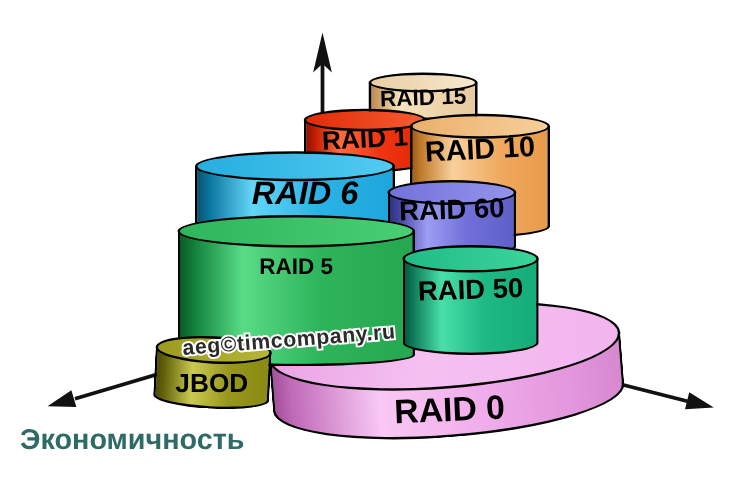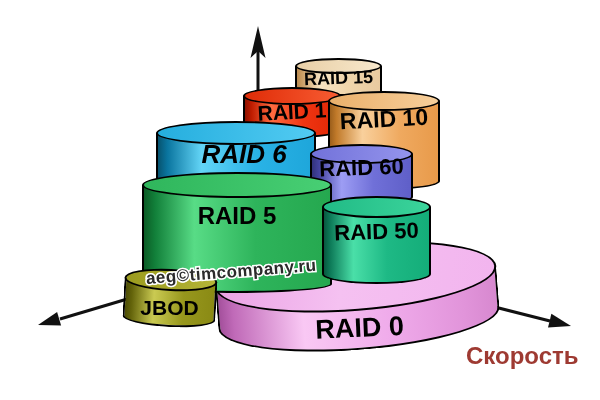--- a/index.html
+++ b/index.html
@@ -59,21 +59,21 @@
   #raid0 .top{height:68px;background:linear-gradient(100deg,#eaa2e4 0%,#f5c1f1 45%,#f2b4ee 100%);}
   #raid0 .side{top:34px;height:73px;background:linear-gradient(90deg,#a4509c 0%,#c06ab8 5%,#f9c8f4 30%,#efaaea 62%,#e194da 88%,#d788cf 100%);
     border-radius:0 0 50% 50% / 0 0 32px 32px;}
   #raid0 .lbl{top:72px;font-size:27px;transform:rotate(2deg);}
 
   
   #raid5{left:142px;top:172px;width:190px;z-index:8;}
   #raid5 .top{height:26px;background:linear-gradient(90deg,#2fb65c,#48cf74);}
   #raid5 .side{top:13px;height:108px;background:linear-gradient(90deg,#0b5c26 0%,#12803a 6%,#58dc86 27%,#2eb45b 60%,#25a84f 100%);
     border-radius:0 0 50% 50% / 0 0 9px 9px;}
-  #raid5 .lbl{top:32px;font-size:24px;}
+  #raid5 .lbl{top:32px;font-size:18px;}
 
   
   #raid50{left:322px;top:196px;width:109px;z-index:9;}
   #raid50 .top{height:22px;background:linear-gradient(90deg,#21bb86,#3bd49b);}
   #raid50 .side{top:11px;height:77px;background:linear-gradient(90deg,#07593f 0%,#0d7a58 6%,#4adfa8 28%,#1eb985 60%,#14ad79 100%);
     border-radius:0 0 50% 50% / 0 0 10px 10px;}
   #raid50 .lbl{top:25px;font-size:22px;transform:rotate(-2deg);}
 
   
   #jbod{left:125px;top:269px;width:93px;z-index:10;transform:rotate(3deg);}
@@ -103,21 +103,21 @@
     <g>
       <line x1="235" y1="267" x2="60" y2="319" stroke="#111" stroke-width="3"></line>
       <polygon points="38,325 57.1,312.1 61.1,325.5" fill="#111"></polygon>
     </g>
     <g>
       <line x1="428" y1="290" x2="550" y2="321" stroke="#111" stroke-width="3"></line>
       <polygon points="571,326 548,327.4 551.4,313.8" fill="#111"></polygon>
     </g>
   </svg>
 
-  <div class="axis-label" id="axis-speed">Скорость</div>
+  <div class="axis-label" id="axis-economy">Экономичность</div>
 
   <div class="cyl" id="raid15">
     <div class="side"></div>
     <div class="top"></div>
     <div class="lbl">RAID 15</div>
   </div>
 
   <div class="cyl" id="raid1">
     <div class="side"></div>
     <div class="top"></div>

